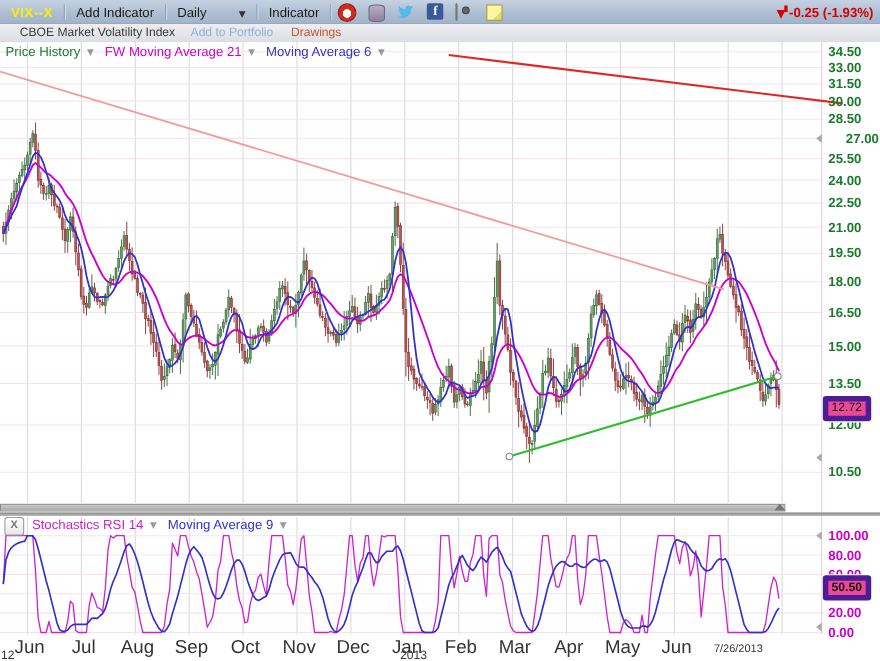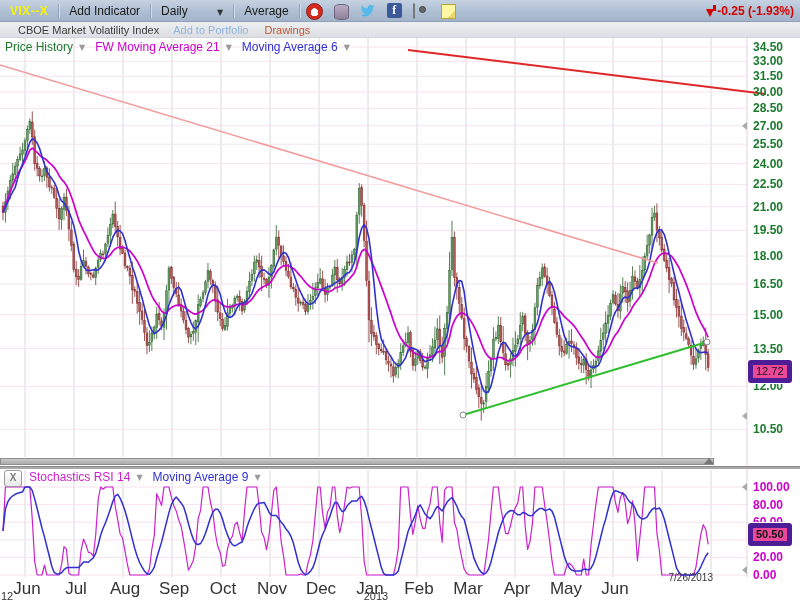--- a/index.html
+++ b/index.html
@@ -28,21 +28,21 @@
   
   .legend{display:flex;align-items:center;font-size:12px;gap:4px;white-space:nowrap;}
   #main-legend{left:5px;top:40px;}
   #lower-legend{left:29px;top:470px;}
   .lg-caret{font-family:"DejaVu Sans",sans-serif;font-size:8px;color:#9a9a9a;margin:0 6px 0 2px;}
   
   .tick-label{position:absolute;font-size:12px;font-weight:bold;color:#1c7a2e;left:753px;width:46px;}
   .tick-label.mag{color:#cc00cc;}
   .month-label{position:absolute;font-size:17px;color:#333;width:34px;text-align:center;top:579px;}
   .year-label{position:absolute;font-size:11px;color:#333;top:590px;}
-  #last-date{position:absolute;font-size:10px;color:#333;top:572px;left:649px;width:64px;text-align:right;}
+  #last-date{position:absolute;font-size:10px;color:#333;top:585px;left:649px;width:64px;text-align:left;}
   .px-marker{position:absolute;left:748px;background:#ec4899;border:5px solid #4c1d95;border-radius:3px;
      font-size:11px;color:#111;padding:0 3px;line-height:13px;box-shadow:0 0 0 1px #fff;}
   .axis-arrow{position:absolute;width:0;height:0;border-top:4px solid transparent;border-bottom:4px solid transparent;
      border-right:5px solid #a9a9a9;left:742px;}
   
   #hscroll{left:0;top:458px;width:712px;height:5px;background:linear-gradient(#c9c9c9,#ababab);border:1px solid #8e8e8e;}
   #hscroll-tri{left:704px;top:458px;width:0;height:0;border-left:5px solid transparent;border-right:5px solid transparent;border-bottom:6px solid #777;}
   #panel-divider{left:0;top:466px;width:800px;height:2px;background:#a9a9a9;border-top:1px solid #8a8a8a;}
   #close-lower{left:4px;top:470px;width:16px;height:15px;border:1px solid #9a9a9a;border-radius:3px;background:linear-gradient(#fff,#e8e8e8);
      font-size:10px;font-weight:bold;color:#777;text-align:center;line-height:14px;cursor:default;}
@@ -60,21 +60,21 @@
 <div id="toolbar" class="abs">
   <span id="symbol" class="tb-item">VIX--X</span>
   <span class="tb-sep"></span>
   <span class="tb-item">Add Indicator</span>
   <span class="tb-sep"></span>
   <span class="tb-item">
     <span>Daily</span>
     <span class="caret">▼</span>
   </span>
   <span class="tb-sep"></span>
-  <span class="tb-item">Average</span>
+  <span class="tb-item">Indicator</span>
   <span class="tb-sep"></span>
   <span class="tb-icon">
       <span class="ic-alarm abs" style="left:1px;top:0;"></span>
     </span>
   <span class="tb-icon">
       <span class="ic-db abs" style="left:2px;top:0;"></span>
     </span>
   <span class="tb-icon">
     <svg width="17" height="16" viewBox="0 0 16 16">
         <path d="M15 3.2c-.5.2-1 .4-1.6.5.6-.4 1-1 1.2-1.6-.5.3-1.1.6-1.8.7A2.8 2.8 0 0 0 8 4.7v.6C5.7 5.2 3.6 4.1 2.2 2.4c-.7 1.3-.3 2.9.9 3.8-.5 0-.9-.2-1.3-.4 0 1.4 1 2.6 2.3 2.9-.4.1-.9.1-1.3.1.4 1.1 1.4 2 2.7 2A5.7 5.7 0 0 1 1 12.1 8 8 0 0 0 13.3 5.4v-.4c.6-.4 1.2-1 1.7-1.8z" fill="#55b9ea"></path>
@@ -780,21 +780,21 @@
   <span style="color:#3030cf;">Moving Average 9</span>
   <span class="lg-caret">▼</span>
 </div>
 
 <div id="price-ticks">
     <div class="tick-label" style="top: 40px;">34.50</div>
     <div class="tick-label" style="top: 54px;">33.00</div>
     <div class="tick-label" style="top: 69px;">31.50</div>
     <div class="tick-label" style="top: 85px;">30.00</div>
     <div class="tick-label" style="top: 101px;">28.50</div>
-    <div class="tick-label" style="top: 119px;">27.00</div>
+    <div class="tick-label" style="top: 119px; text-align: right;">27.00</div>
     <div class="tick-label" style="top: 137px;">25.50</div>
     <div class="tick-label" style="top: 157px;">24.00</div>
     <div class="tick-label" style="top: 177px;">22.50</div>
     <div class="tick-label" style="top: 200px;">21.00</div>
     <div class="tick-label" style="top: 223px;">19.50</div>
     <div class="tick-label" style="top: 249px;">18.00</div>
     <div class="tick-label" style="top: 277px;">16.50</div>
     <div class="tick-label" style="top: 308px;">15.00</div>
     <div class="tick-label" style="top: 342px;">13.50</div>
     <div class="tick-label" style="top: 379px;">12.00</div>

